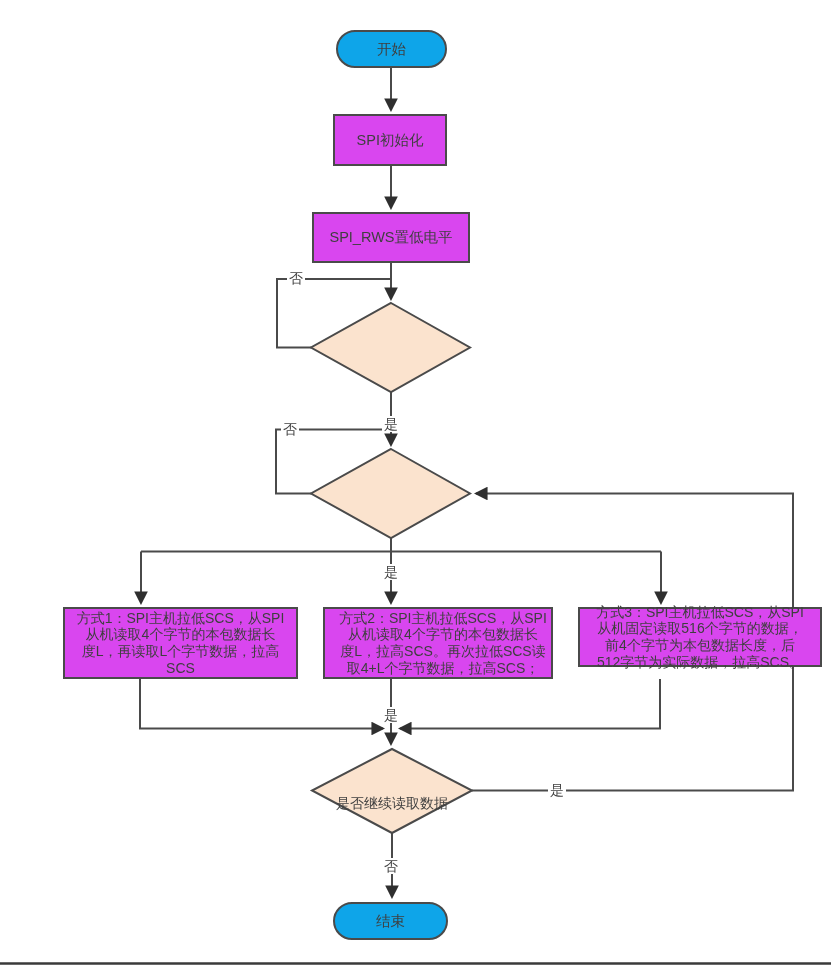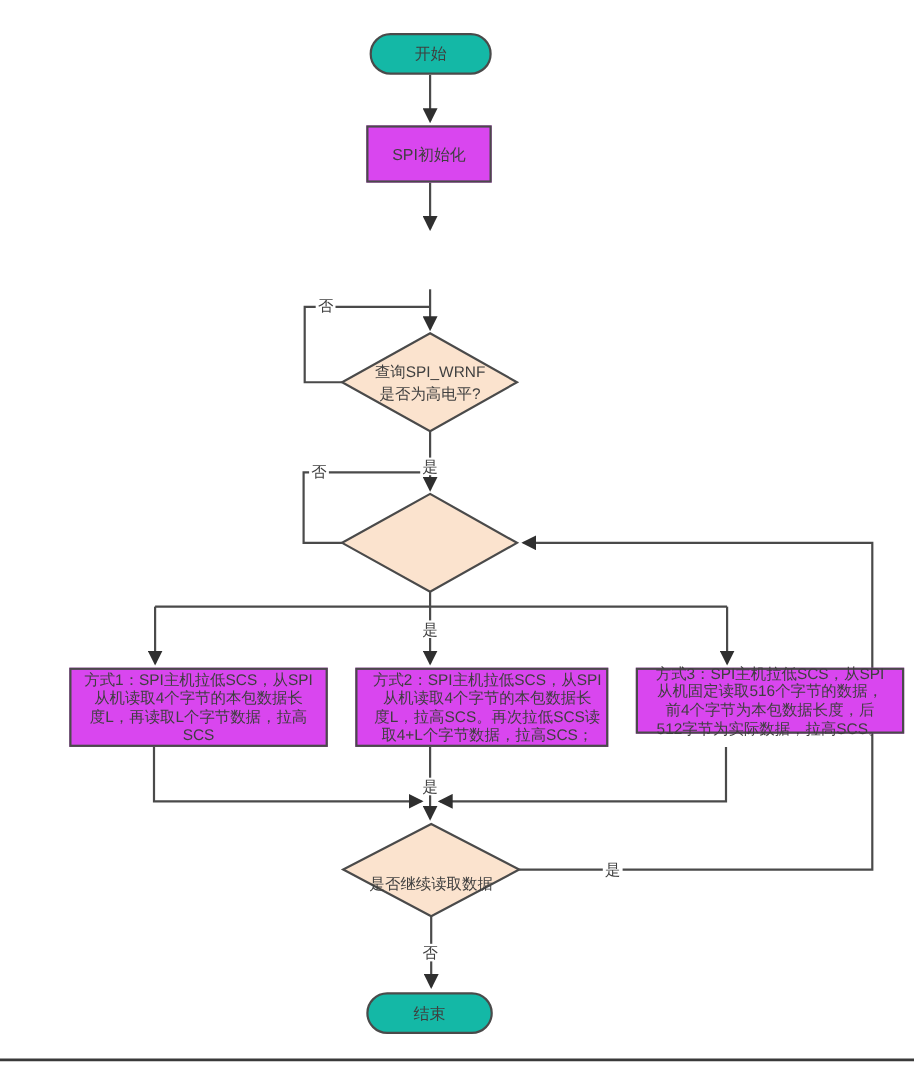--- a/index.html
+++ b/index.html
@@ -14,21 +14,21 @@
   .wires{position:absolute;left:0;top:0;width:831px;height:971px;}
   .node{
     position:absolute;
     box-sizing:border-box;
     display:flex;align-items:center;justify-content:center;
     text-align:center;
     border:2px solid #4a4a4a;
     white-space:pre-line;
   }
   .terminator{
-    background:#14b8a6;
+    background:#0ea5e9;
     border-radius:19px;
     font-size:14.5px;
   }
   .process{
     background:#d946ef;
     font-size:14.5px;
   }
   .process.small{
     font-size:14px;
     line-height:16.6px;
@@ -98,23 +98,22 @@
       <polygon points="392,749 472,790.5 392,833 312,790.5"></polygon>
     </g>
 
     <path d="M0,963.5 H831" stroke="#3a3a3a" stroke-width="2.5" fill="none"></path>
   </svg>
 
   <div class="node terminator" style="left:336px;top:30px;width:111px;height:38px;">开始</div>
 
   <div class="node process" style="left:333px;top:114px;width:114px;height:52px;">SPI初始化</div>
 
+  <div class="node process" style="left:312px;top:212px;width:158px;height:51px;">SPI_RWS置低电平</div>
 
-  <div class="diamond-text" style="left:316px;top:325px;width:150px;height:45px;">查询SPI_WRNF
-是否为高电平?</div>
 
 
   <div class="diamond-text" style="left:317px;top:792px;width:150px;height:21px;">是否继续读取数据</div>
 
   <div class="node process small" style="left:23px;top:607px;width:235px;height:72px;">方式1：SPI主机拉低SCS，从SPI
 从机读取4个字节的本包数据长
 度L，再读取L个字节数据，拉高
 SCS</div>
 
   <div class="node process small" style="left:283px;top:607px;width:230px;height:72px;padding-left:12px;">方式2：SPI主机拉低SCS，从SPI

